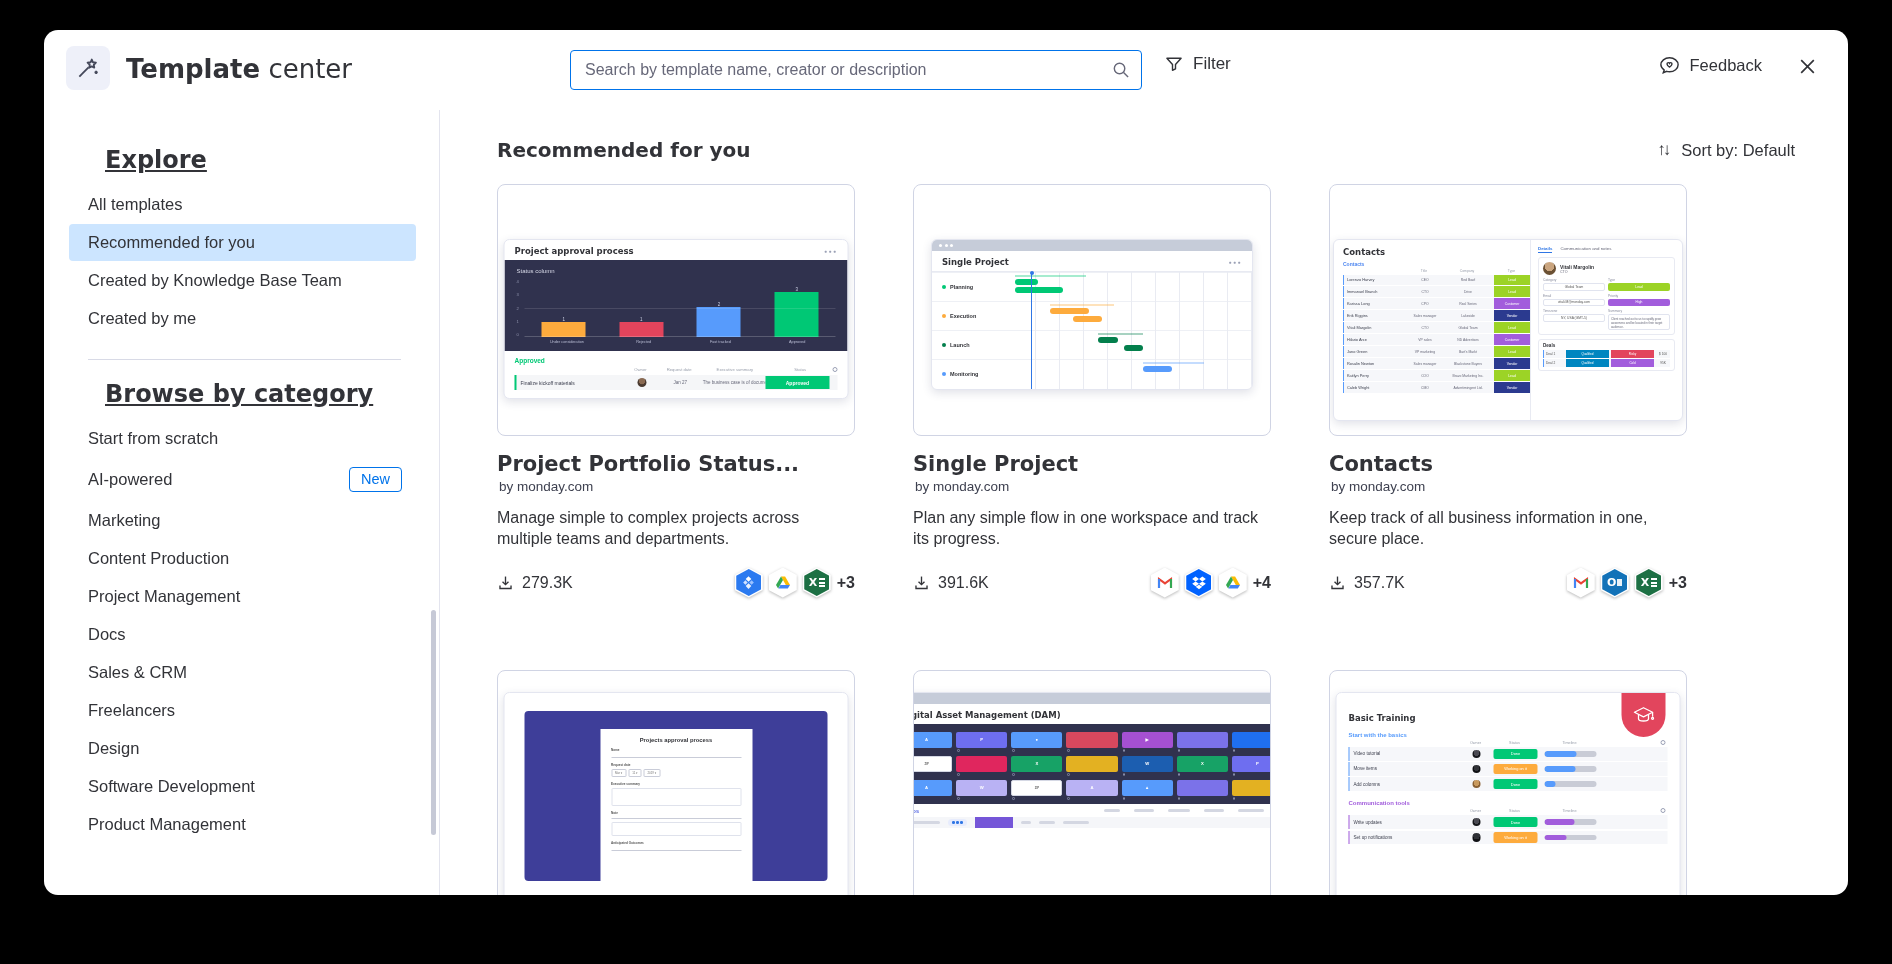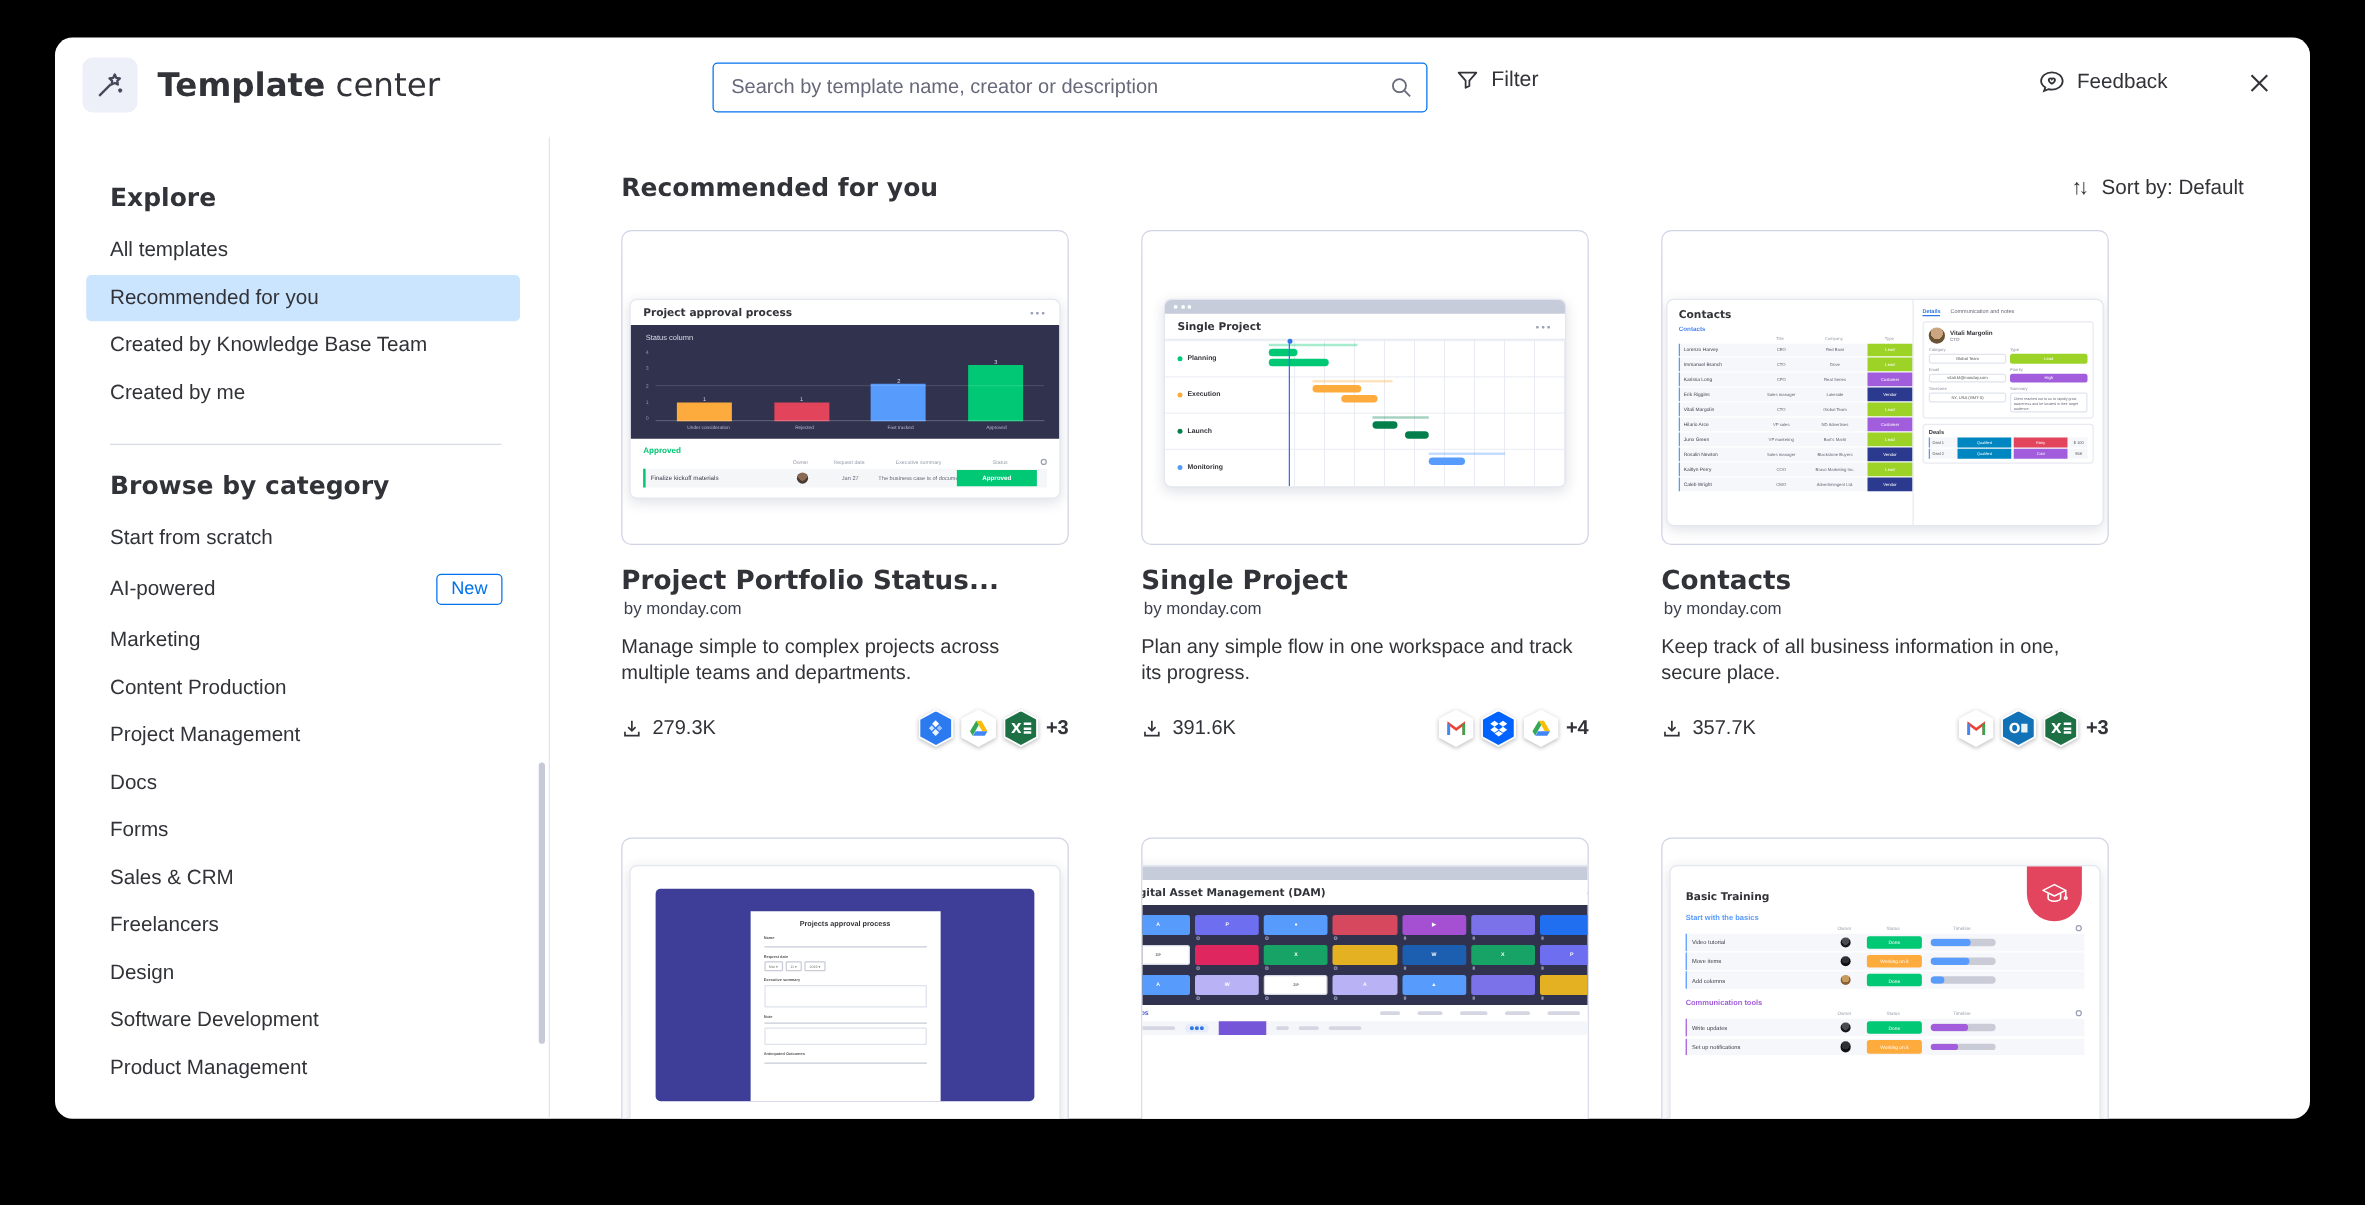--- a/index.html
+++ b/index.html
@@ -16,28 +16,28 @@
   .title b { font-weight:700; }
   .title span.light { font-weight:400; }
   .search-wrap { position:absolute; left:526px; top:20px; width:572px; height:40px; }
   .search-wrap input { width:100%; height:100%; border:1px solid #0073ea; border-radius:4px;
                        font-size:16px; color:#323338; padding:0 40px 0 14px; outline:none;
                        font-family:"Liberation Sans",sans-serif; }
   .search-wrap input::placeholder { color:#676879; }
   .search-ic { position:absolute; right:12px; top:10px; }
   .filter-btn { position:absolute; left:1120px; top:24px; display:flex; align-items:center; gap:9px;
                 font-size:17px; cursor:pointer; }
-  .feedback-btn { position:absolute; right:114px; top:24px; display:flex; align-items:center; gap:9px;
+  .feedback-btn { position:absolute; right:86px; top:24px; display:flex; align-items:center; gap:9px;
                   font-size:16.5px; cursor:pointer; }
   .close-btn { position:absolute; right:30px; top:26px; cursor:pointer; }
 
   
   .bodyrow { display:flex; height:785px; }
   .sidebar { width:396px; min-width:396px; border-right:1px solid #e3e4ee; padding:24px 0 0 25px; position:relative; }
-  .side-h { font-size:20px; font-weight:700; margin:12px 0 12px 19px; font-family:"DejaVu Sans",sans-serif; }
+  .side-h { font-size:24px; font-weight:700; margin:12px 0 12px 36px; font-family:"DejaVu Sans",sans-serif;text-decoration:underline; }
   .side-item { display:flex; align-items:center; justify-content:space-between; width:347px;
                padding:9px 14px 9px 19px; font-size:16.5px; border-radius:4px; margin:1px 0; cursor:pointer; }
   .side-item.active { background:#cce5ff; }
   .badge-new { border:1px solid #0073ea; color:#0073ea; font-size:14.5px; padding:4px 11px;
                border-radius:4px; line-height:1; }
   .divider { border:none; border-top:1px solid #d8dae6; margin:22px 0 20px 19px; width:313px; }
   .scroll-thumb { position:absolute; right:3px; top:500px; width:5px; height:225px; background:#c6c9d6; border-radius:3px; }
 
   .main { flex:1; padding:28px 0 0 57px; overflow:hidden; position:relative; }
   .main-head { display:flex; align-items:center; justify-content:space-between; padding-right:53px; height:24px; }
@@ -151,23 +151,20 @@
               <span>Marketing</span>
             </div>
             <div class="side-item">
               <span>Content Production</span>
             </div>
             <div class="side-item">
               <span>Project Management</span>
             </div>
             <div class="side-item">
               <span>Docs</span>
-            </div>
-            <div class="side-item">
-              <span>Forms</span>
             </div>
             <div class="side-item">
               <span>Sales &amp; CRM</span>
             </div>
             <div class="side-item">
               <span>Freelancers</span>
             </div>
             <div class="side-item">
               <span>Design</span>
             </div>

